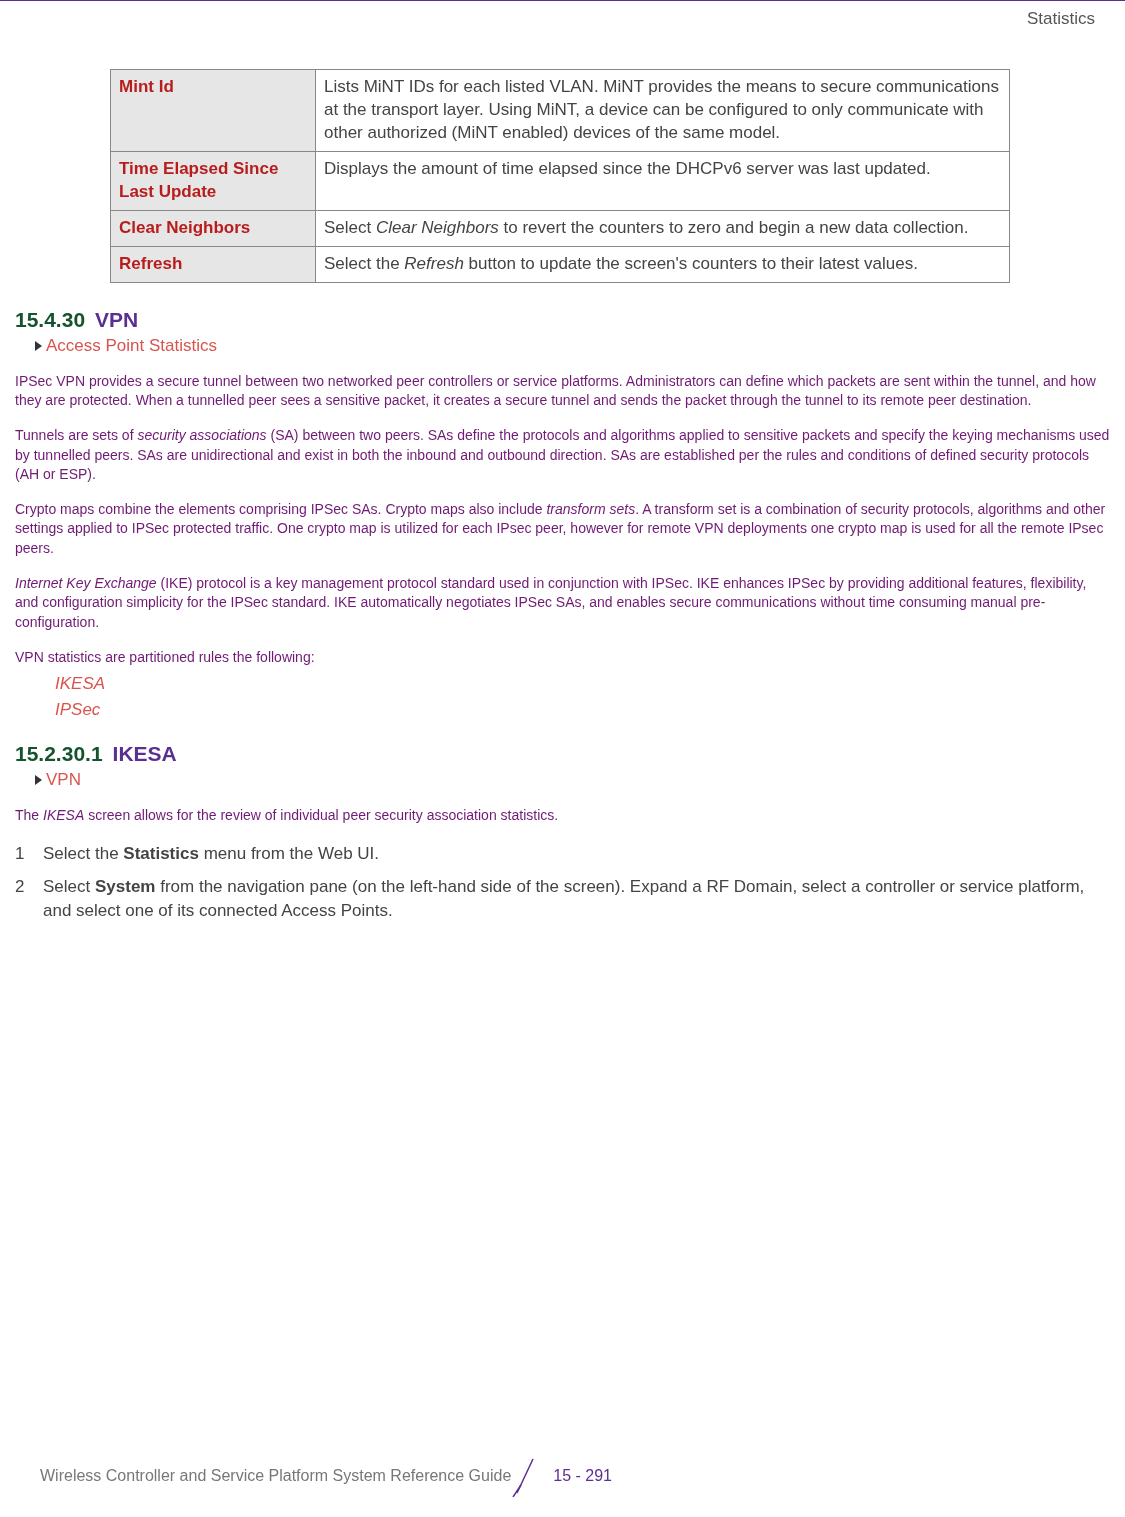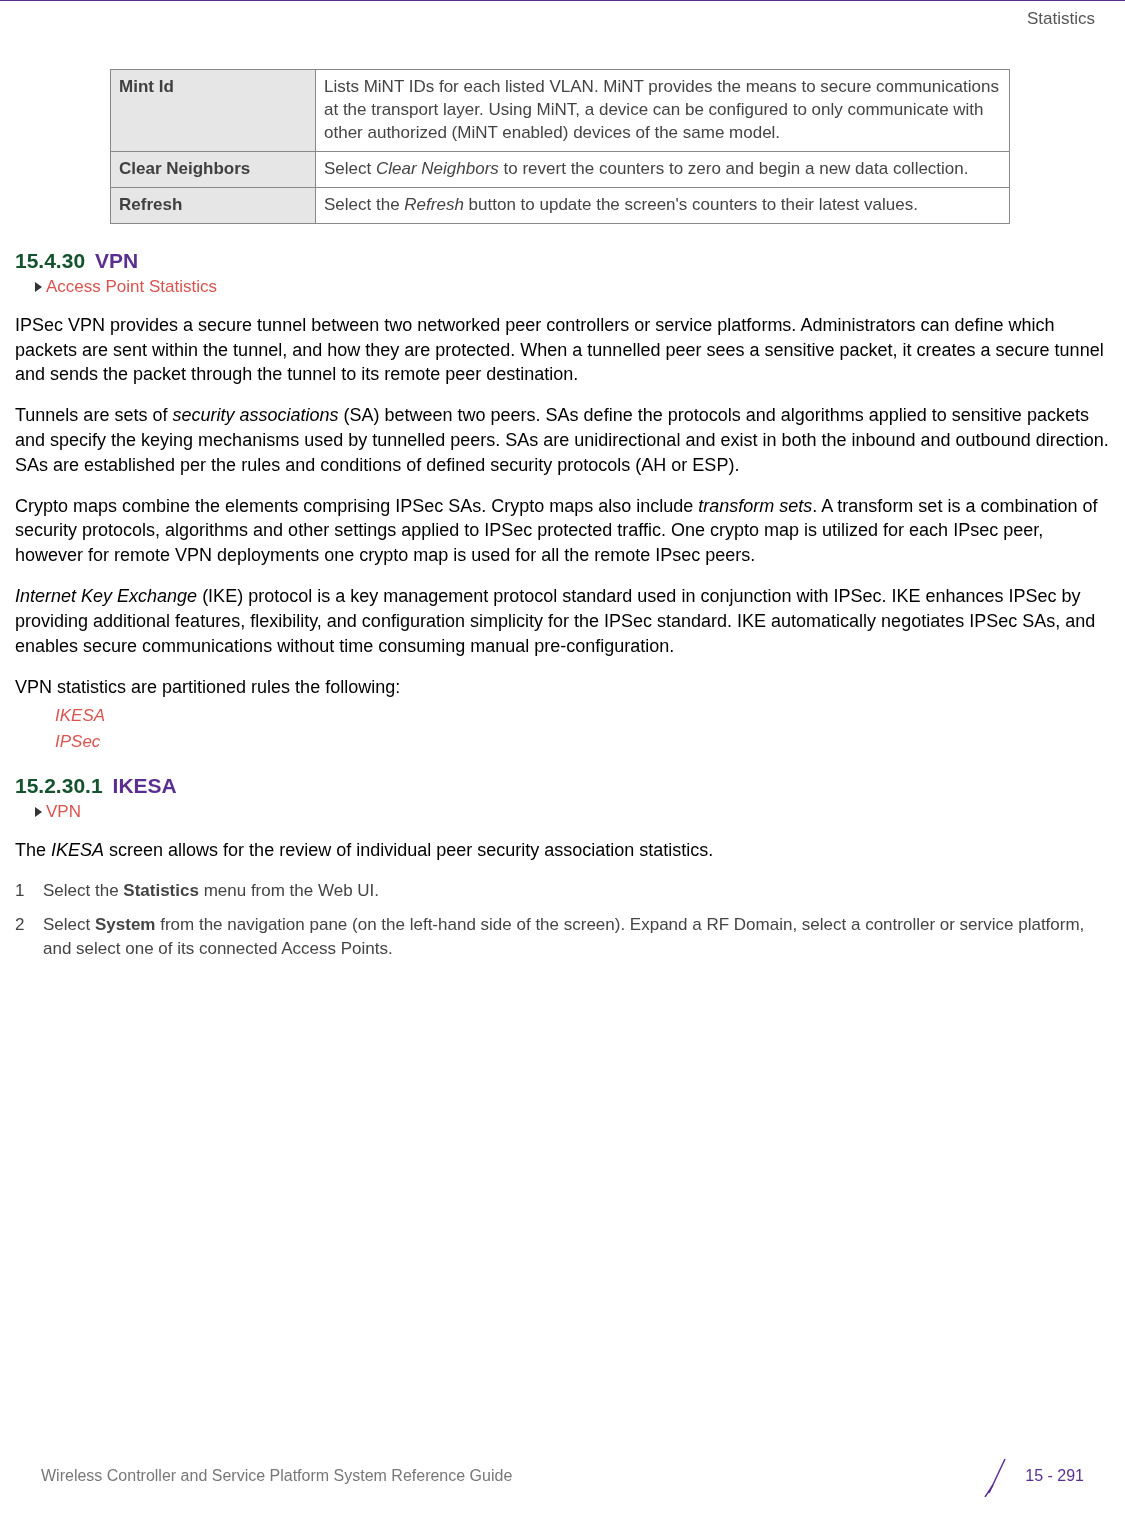--- a/index.html
+++ b/index.html
@@ -36,21 +36,21 @@
     padding: 6px 8px;
     vertical-align: top;
     font-size: 17px;
     color: #444;
     line-height: 1.35;
   }
   table.defs td.term {
     background: #e6e6e6;
     width: 205px;
     font-weight: bold;
-    color: #404040;
+    color: #b91c1c;
   }
   .sechead {
     display: flex;
     gap: 10px;
     margin: 10px 0 4px 0;
   }
   .secnum {
     color: #14532d;
     font-weight: bold;
     font-size: 21px;
@@ -68,47 +68,46 @@
   .arrow {
     display: inline-block;
     width: 0; height: 0;
     border-top: 5px solid transparent;
     border-bottom: 5px solid transparent;
     border-left: 7px solid #333;
     margin-right: 4px;
     vertical-align: baseline;
   }
   p.body {
-    font-size: 18px;
-    color: #000000;
+    font-size: 14px;
+    color: #701a75;
     line-height: 1.38;
     margin-bottom: 16px;
   }
   .italic { font-style: italic; }
   .linklist {
     margin-left: 40px;
     margin-bottom: 20px;
   }
   .linkitem {
     color: #d9534f;
     font-style: italic;
     font-size: 17px;
     line-height: 1.5;
   }
   .step { font-size: 17px; color: #444; line-height: 1.4; margin-bottom: 10px; display:flex; }
   .stepnum { width: 28px; flex-shrink:0; }
   .bold { font-weight: bold; }
   .footer {
     position: absolute;
     bottom: 20px;
-    left: 0; right: 0;
+    left: 8px; right: 0;
     display: flex;
-    justify-content: space-between;
     align-items: center;
-    padding: 0 41px;
+    padding: 0 32px;
   }
   .footer-left { font-size: 16px; color: #777; }
   .footer-right { display: flex; align-items: center; gap: 14px; }
   .pg { font-size: 16px; color: #5b2f91; }
   .slash {
     width: 28px; height: 42px;
   }
   .slash line { stroke: #5b2f91; stroke-width: 1.5; }
 </style>
 </head>
@@ -117,20 +116,24 @@
 <div class="topline"></div>
 <div class="header-right">Statistics</div>
 
 <div class="content">
 
   <table class="defs">
     <tbody>
         <tr>
       <td class="term">Mint Id</td>
       <td>Lists MiNT IDs for each listed VLAN. MiNT provides the means to secure communications at the transport layer. Using MiNT, a device can be configured to only communicate with other authorized (MiNT enabled) devices of the same model.</td>
+    </tr>
+    <tr>
+      <td class="term"><span>Time Elapsed Since Last Update</span></td>
+      <td>Displays the amount of time elapsed since the DHCPv6 server was last updated.</td>
     </tr>
     <tr>
       <td class="term">Clear Neighbors</td>
       <td><span>Select </span><span class="italic">Clear Neighbors</span><span> to revert the counters to zero and begin a new data collection.</span></td>
     </tr>
     <tr>
       <td class="term">Refresh</td>
       <td><span>Select the </span><span class="italic">Refresh</span><span> button to update the screen's counters to their latest values.</span></td>
     </tr>
   </tbody>

